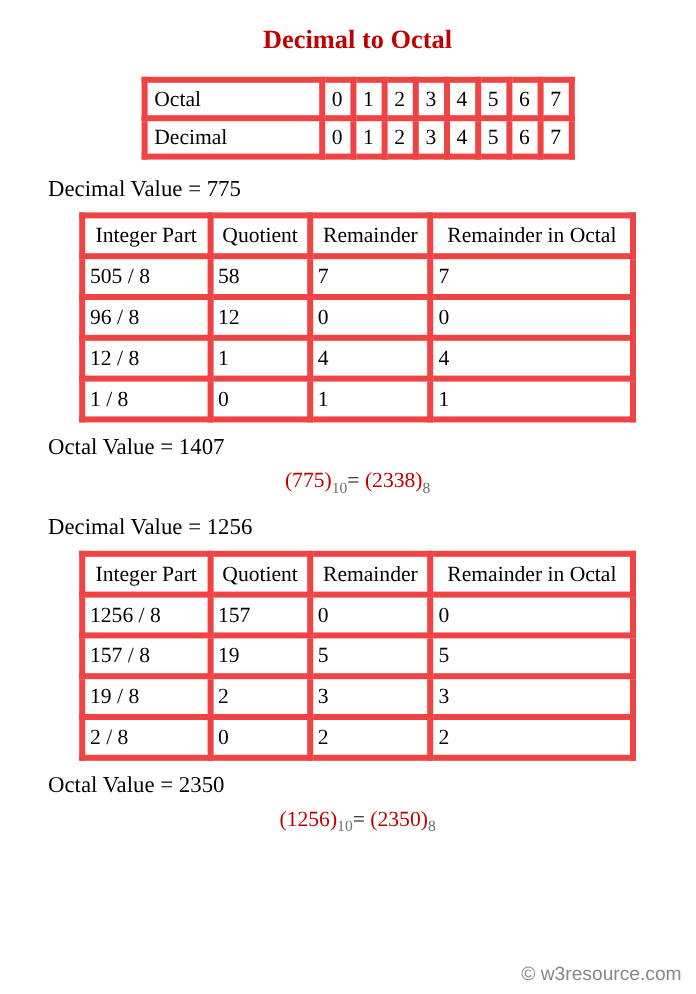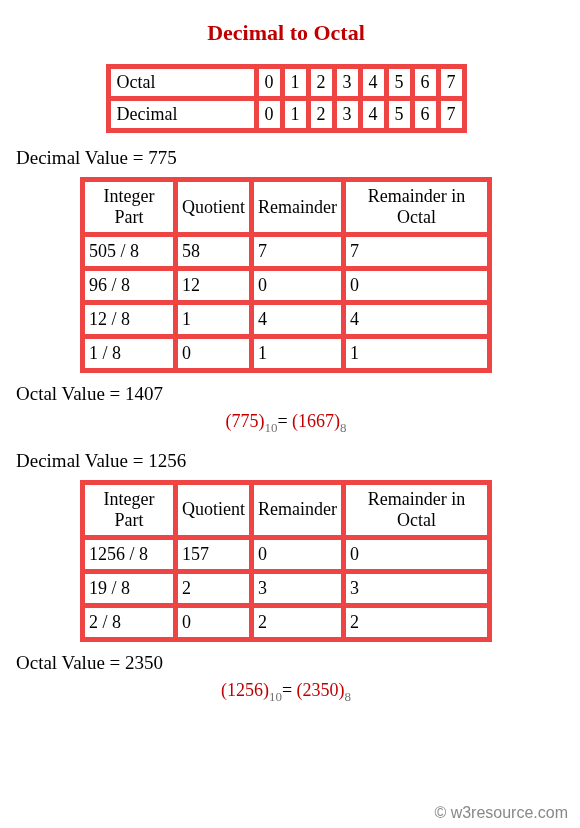--- a/index.html
+++ b/index.html
@@ -9,42 +9,42 @@
     width: 580px;
     height: 828px;
     font-family: Georgia, 'Times New Roman', serif;
     font-size: 18px;
     color: #000;
     background: #fff;
     position: relative;
     overflow: hidden;
   }
   .page {
-    padding: 14px 20px 10px 12px;
+    padding: 14px 20px 10px 36px;
   }
   .title {
     text-align: center;
     color: #c00000;
     font-weight: bold;
     font-size: 22px;
     margin: 6px 0 18px 0;
   }
   table {
     border-collapse: collapse;
     margin: 0 auto 14px auto;
   }
   td, th {
     border: 5px solid #ef4444;
     padding: 3px 8px;
     font-weight: normal;
     font-size: 18px;
   }
   .digits td { width: 26px; padding: 3px 6px; }
   .digits td.lbl { width: 148px; }
-  .conv-table { width: 412px; margin: 8px auto 10px auto; }
+  .conv-table { width: 464px; margin: 8px auto 10px auto; }
   .conv-table td, .conv-table th { padding: 4px 4px; }
   .conv-table th { font-weight: normal; }
   .kv-line {
     font-size: 19px;
     margin: 6px 0 6px 0;
     padding-left: 4px;
   }
   .eq-line {
     text-align: center;
     font-size: 18px;
@@ -130,38 +130,44 @@
           <td>0</td>
           <td>1</td>
           <td>1</td>
         </tr>
   </tbody>
     </table>
 
   <div class="kv-line">Octal Value  =   1407</div>
 
   <div class="eq-line">
-    <span class="p">(</span><span class="v">775</span><span class="p">)</span><sub>10</sub>= <span class="p">(</span><span class="v">1667</span><span class="p">)</span><sub>8</sub>
+    <span class="p">(</span><span class="v">775</span><span class="p">)</span><sub>10</sub>= <span class="p">(</span><span class="v">2338</span><span class="p">)</span><sub>8</sub>
   </div>
 
   <div class="kv-line">Decimal Value  =   1256</div>
 
   <table class="conv-table">
     <tbody>
         <tr>
       <th>Integer Part</th>
       <th>Quotient</th>
       <th>Remainder</th>
       <th>Remainder  in Octal</th>
     </tr>
     <tr>
           <td>1256 / 8</td>
           <td>157</td>
           <td>0</td>
           <td>0</td>
+        </tr>
+    <tr>
+          <td>157 / 8</td>
+          <td>19</td>
+          <td>5</td>
+          <td>5</td>
         </tr>
     <tr>
           <td>19 / 8</td>
           <td>2</td>
           <td>3</td>
           <td>3</td>
         </tr>
     <tr>
           <td>2 / 8</td>
           <td>0</td>

